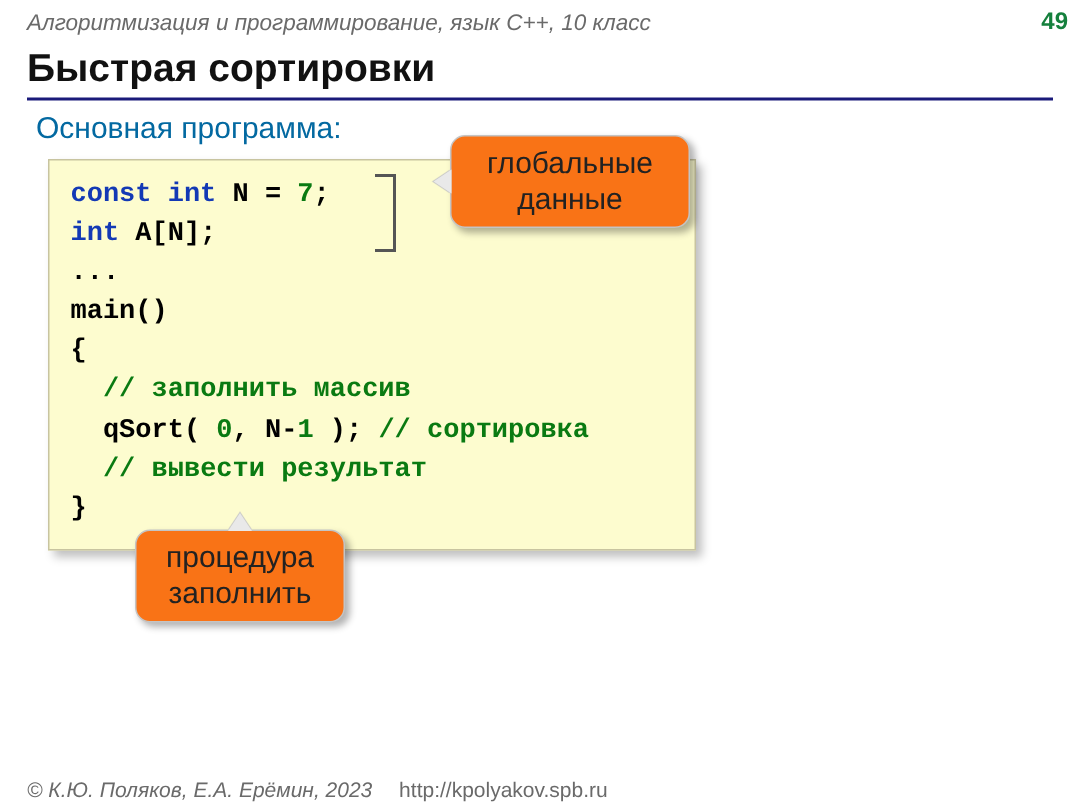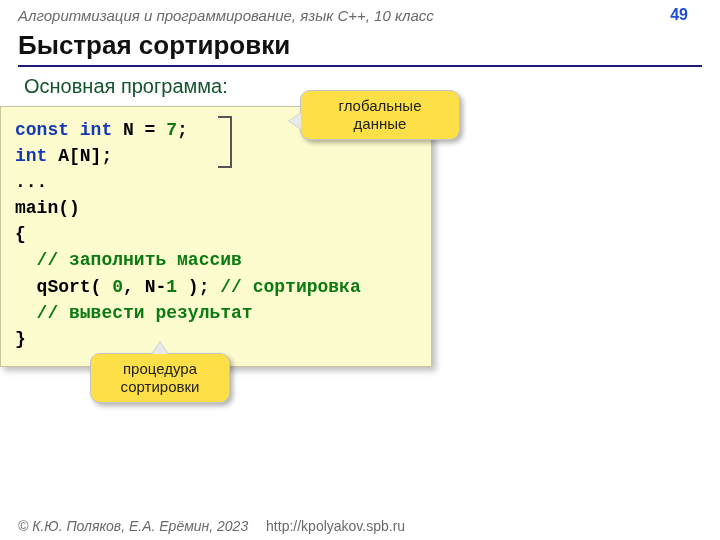--- a/index.html
+++ b/index.html
@@ -8,49 +8,50 @@
     height: 540px;
     background: #ffffff;
     font-family: Arial, Helvetica, sans-serif;
     position: relative;
     overflow: hidden;
   }
   .header-bar {
     display: flex;
     justify-content: space-between;
     align-items: center;
-    padding: 6px 32px 2px 18px;
+    padding: 6px 8px 2px 18px;
     color: #6a6a6a;
     font-style: italic;
     font-size: 15px;
   }
   .page-number {
     font-style: normal;
     font-weight: bold;
-    color: #1d4ed8;
+    color: #15803d;
     font-size: 16px;
   }
   .title {
     font-size: 26px;
     font-weight: bold;
     color: #111;
     padding: 4px 18px 2px 18px;
   }
   .title-rule {
     margin: 2px 18px 6px 18px;
     border: none;
     border-top: 2px solid #1a1a7a;
   }
   .subtitle {
-    color: #14532d;
+    color: #0369a1;
     font-size: 20px;
     padding: 2px 0 8px 24px;
   }
   .code-wrap {
     position: relative;
+    margin-left: 32px;
     width: 432px;
   }
   .code-block {
     background: #fdfccf;
     border: 1px solid #c8c4a0;
     box-shadow: 4px 4px 6px rgba(0,0,0,0.25);
     font-family: "Courier New", Courier, monospace;
     font-size: 18px;
     font-weight: bold;
     line-height: 1.45;
@@ -68,25 +69,25 @@
     right: 200px;
     width: 14px;
     height: 52px;
     border-right: 2px solid #555;
     border-top: 2px solid #555;
     border-bottom: 2px solid #555;
     border-left: none;
   }
   .callout {
     position: absolute;
-    background: #fde047;
+    background: #f97316;
     border: 1px solid #c4c4c4;
     border-radius: 10px;
     box-shadow: 3px 3px 5px rgba(0,0,0,0.3);
-    font-size: 15px;
+    font-size: 20px;
     color: #222;
     padding: 6px 16px;
     text-align: center;
     line-height: 1.2;
   }
   .callout-global {
     top: 90px;
     left: 300px;
     width: 160px;
   }
@@ -156,19 +157,19 @@
 <span>  </span><span class="tok-cmt">// вывести результат</span>
 <span>}</span></div>
   <div class="bracket"></div>
 </div>
 
 <div class="callout callout-global">
   <span>глобальные данные</span>
 </div>
 
 <div class="callout callout-proc">
-  <span>процедура сортировки</span>
+  <span>процедура заполнить</span>
 </div>
 
 <div class="footer">
   <span>© К.Ю. Поляков, Е.А. Ерёмин, 2023</span>
   <span class="url">http://kpolyakov.spb.ru</span>
 </div>
 
 </body></html>

